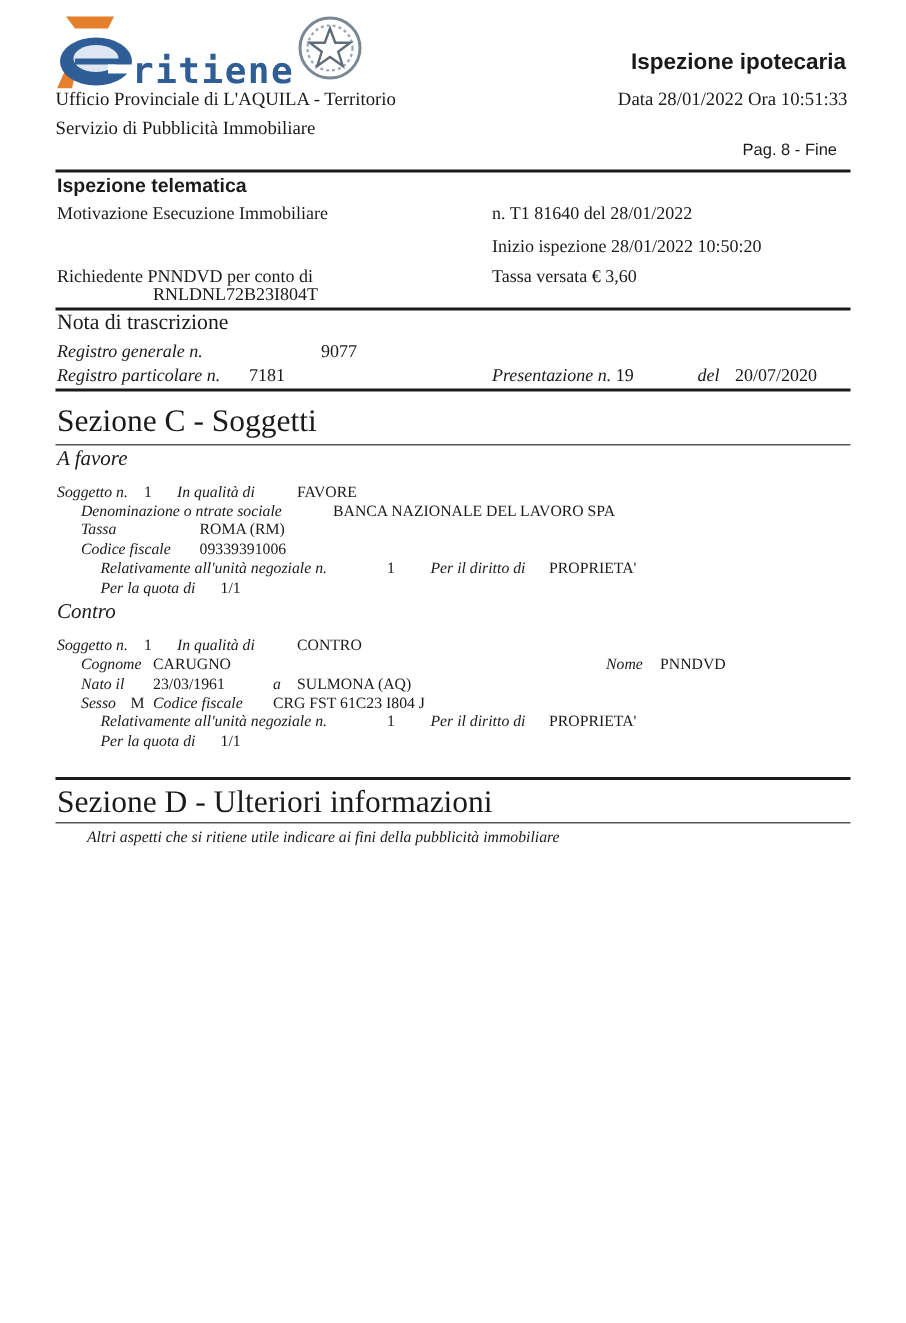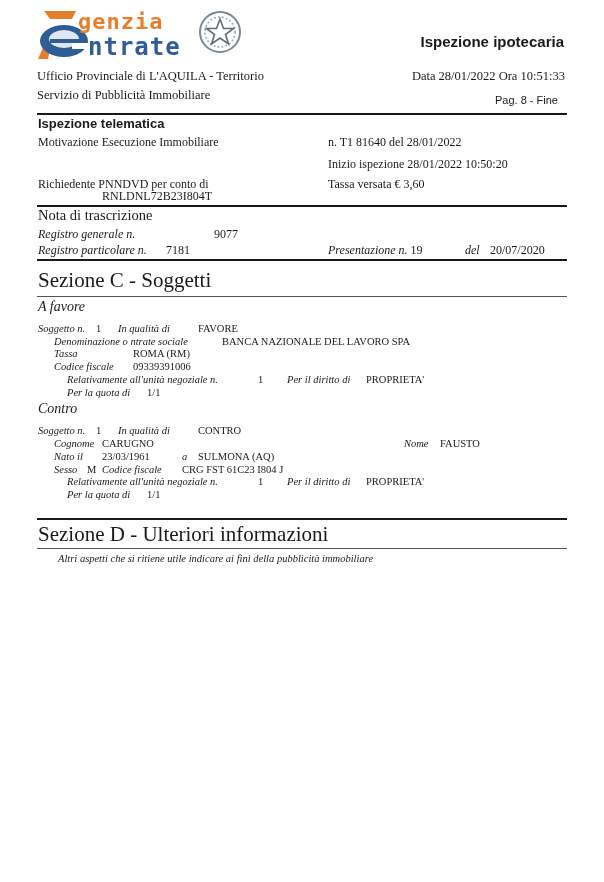--- a/index.html
+++ b/index.html
@@ -9,37 +9,36 @@
   .sans { font-family: "Liberation Sans", sans-serif; }
   .it { font-style: italic; }
   .hr { position: absolute; left: 37px; width: 530px; background: #1a1a1a; }
 
   
   .logo { position: absolute; left: 36px; top: 7px; width: 210px; height: 52px; }
   .logo .word { position: absolute; font-family: "DejaVu Sans Mono", monospace; font-weight: bold; color: #e67f2c; }
   .logo .word.blue { color: #2f5d95; }
 
   .s11 { font-size: 12px; }
-  .s12 { font-size: 12.5px; margin-top: 10px; }
+  .s12 { font-size: 12.5px; }
   .s10 { font-size: 10.5px; }
 </style>
 </head>
 <body>
 
 <div class="logo">
   <svg width="60" height="52" viewBox="0 0 60 52" style="position:absolute;left:0;top:0;">
     <polygon points="8,4 40,4 36,12 14,12" fill="#e67f2c"></polygon>
     <polygon points="2,52 10,34 16,34 12,52" fill="#e67f2c"></polygon>
     <ellipse cx="28" cy="34" rx="24" ry="16" fill="#2f5d95"></ellipse>
     <ellipse cx="28" cy="32" rx="15" ry="9" fill="#dfe8f2"></ellipse>
     <rect x="14" y="32" width="30" height="4" fill="#2f5d95"></rect>
     <rect x="36" y="36" width="18" height="6" fill="#ffffff"></rect>
   </svg>
-  <span class="word" style="left:42px;top:2px;font-size:22px;letter-spacing:1px;">genzia</span>
-  <span class="word blue" style="left:52px;top:26px;font-size:24px;letter-spacing:1px;">ntrate</span>
+  <span class="word blue" style="left:52px;top:26px;font-size:24px;letter-spacing:1px;">ritiene</span>
   <svg width="44" height="46" viewBox="0 0 44 46" style="position:absolute;left:162px;top:2px;">
     <circle cx="22" cy="23" r="20" fill="none" stroke="#7a8794" stroke-width="2"></circle>
     <circle cx="22" cy="23" r="15" fill="none" stroke="#9aa6b2" stroke-width="1.5" stroke-dasharray="2 2"></circle>
     <polygon points="22,10 25.5,19.5 35.5,19.5 27.5,25.5 30.5,35 22,29 13.5,35 16.5,25.5 8.5,19.5 18.5,19.5" fill="none" stroke="#5f6d7a" stroke-width="1.6"></polygon>
   </svg>
 </div>
 
 <div class="abs serif s12" style="left:37px;top:59px;">Ufficio Provinciale di  L'AQUILA - Territorio</div>
 <div class="abs serif s12" style="left:37px;top:78px;">Servizio di Pubblicità Immobiliare</div>
 
@@ -102,21 +101,21 @@
 <div class="abs serif it" style="left:38px;top:401px;font-size:14px;">Contro</div>
 
 <div class="abs serif s10 it" style="left:38px;top:425px;">Soggetto n.</div>
 <div class="abs serif s10" style="left:96px;top:425px;">1</div>
 <div class="abs serif s10 it" style="left:118px;top:425px;">In qualità di</div>
 <div class="abs serif s10" style="left:198px;top:425px;">CONTRO</div>
 
 <div class="abs serif s10 it" style="left:54px;top:438px;">Cognome</div>
 <div class="abs serif s10" style="left:102px;top:438px;">CARUGNO</div>
 <div class="abs serif s10 it" style="left:404px;top:438px;">Nome</div>
-<div class="abs serif s10" style="left:440px;top:438px;">FAUSTO</div>
+<div class="abs serif s10" style="left:440px;top:438px;">PNNDVD</div>
 
 <div class="abs serif s10 it" style="left:54px;top:451px;">Nato il</div>
 <div class="abs serif s10" style="left:102px;top:451px;">23/03/1961</div>
 <div class="abs serif s10 it" style="left:182px;top:451px;">a</div>
 <div class="abs serif s10" style="left:198px;top:451px;">SULMONA (AQ)</div>
 
 <div class="abs serif s10 it" style="left:54px;top:464px;">Sesso</div>
 <div class="abs serif s10" style="left:87px;top:464px;">M</div>
 <div class="abs serif s10 it" style="left:102px;top:464px;">Codice fiscale</div>
 <div class="abs serif s10" style="left:182px;top:464px;">CRG FST 61C23 I804 J</div>

